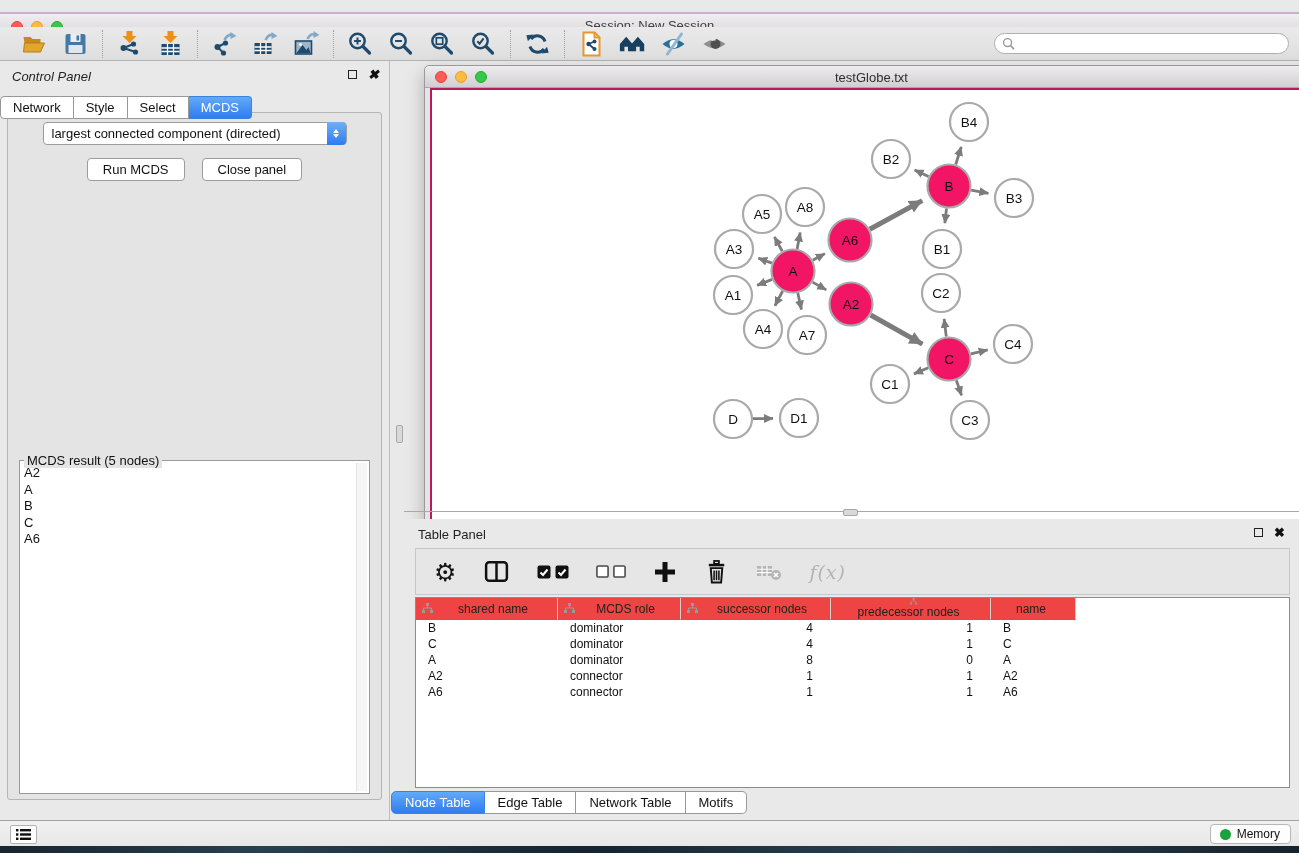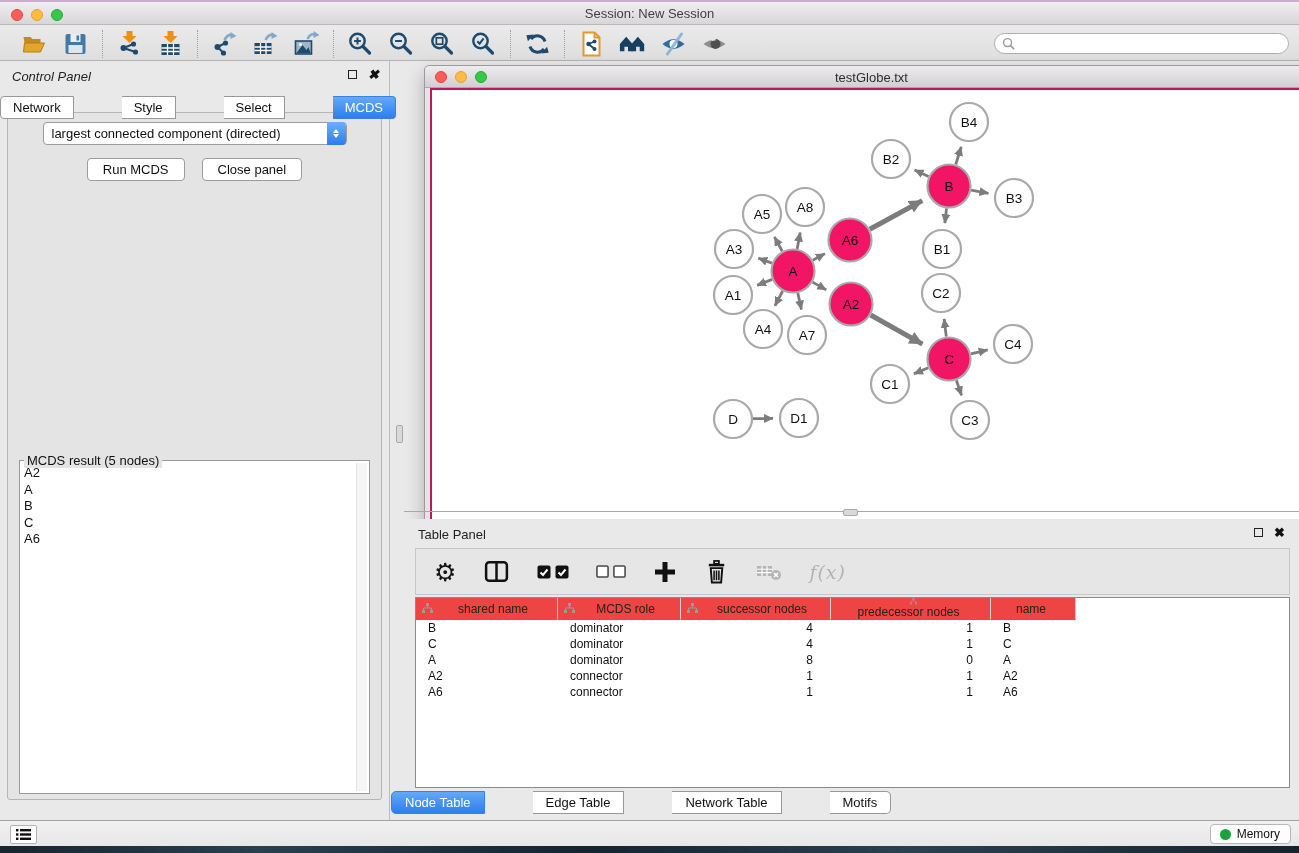--- a/index.html
+++ b/index.html
@@ -6,21 +6,21 @@
   html,body { width:1299px; height:853px; }
   body {
     font-family:"Liberation Sans", sans-serif;
     background:#e9e9e9;
     position:relative;
     overflow:hidden;
     font-size:13px; color:#1b1b1b;
   }
   
   .titlebar {
-    position:absolute; left:0; top:0; width:1299px; height:25px;
+    position:absolute; left:0; top:12px; width:1299px; height:25px;
     background:linear-gradient(#f1eef2,#d9d6da);
     border-top:2px solid #cbaecb;
     border-bottom:1px solid #b9b9b9;
   }
   .titlebar .title {
     position:absolute; left:0; right:0; top:4px; text-align:center;
     font-size:13px; color:#3f3f3f;
   }
   .lights { position:absolute; display:flex; gap:8px; }
   .titlebar .lights { left:11px; top:7px; }
@@ -50,21 +50,21 @@
   
   .control-panel {
     position:absolute; left:0; top:61px; width:390px; height:759px;
     background:#e9e9e9; border-right:1px solid #bcbcbc;
   }
   .panel-head { position:relative; height:28px;font-style:italic; }
   .panel-head .ptitle { position:absolute; left:12px; top:8px; font-size:13px; color:#232323; }
   .panel-btns { position:absolute; right:10px; top:9px; display:flex; gap:11px; align-items:center; }
   .float-box { width:9px; height:9px; border:1.6px solid #222; display:inline-block; }
   .close-x { font-size:13px; font-weight:bold; color:#111; line-height:9px; }
-  .seg { display:inline-flex;gap:48px; }
+  .seg { display:inline-flex; }
   .seg .segbtn {
     background:#fff; border:1px solid #989898; border-left:none;
     padding:3px 12px; font-size:13px; color:#111; cursor:default;
   }
   .seg .segbtn:first-child { border-left:1px solid #989898; border-radius:4px 0 0 4px; }
   .seg .segbtn:last-child { border-radius:0 4px 4px 0; }
   .seg .segbtn.active {
     background:linear-gradient(#62aaf8,#2f7cf0);
     border-color:#3a81e2; color:#fff;
   }

